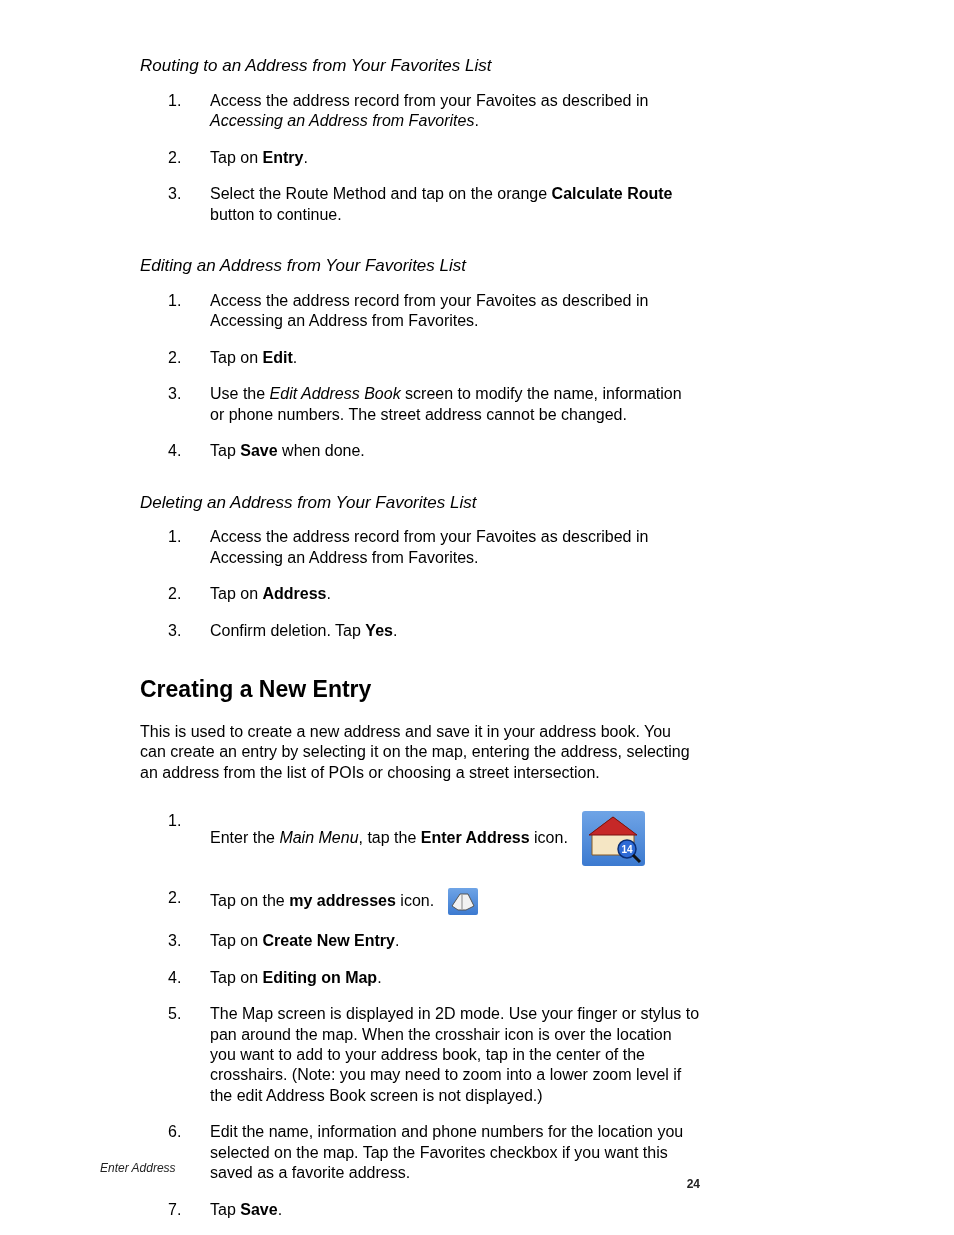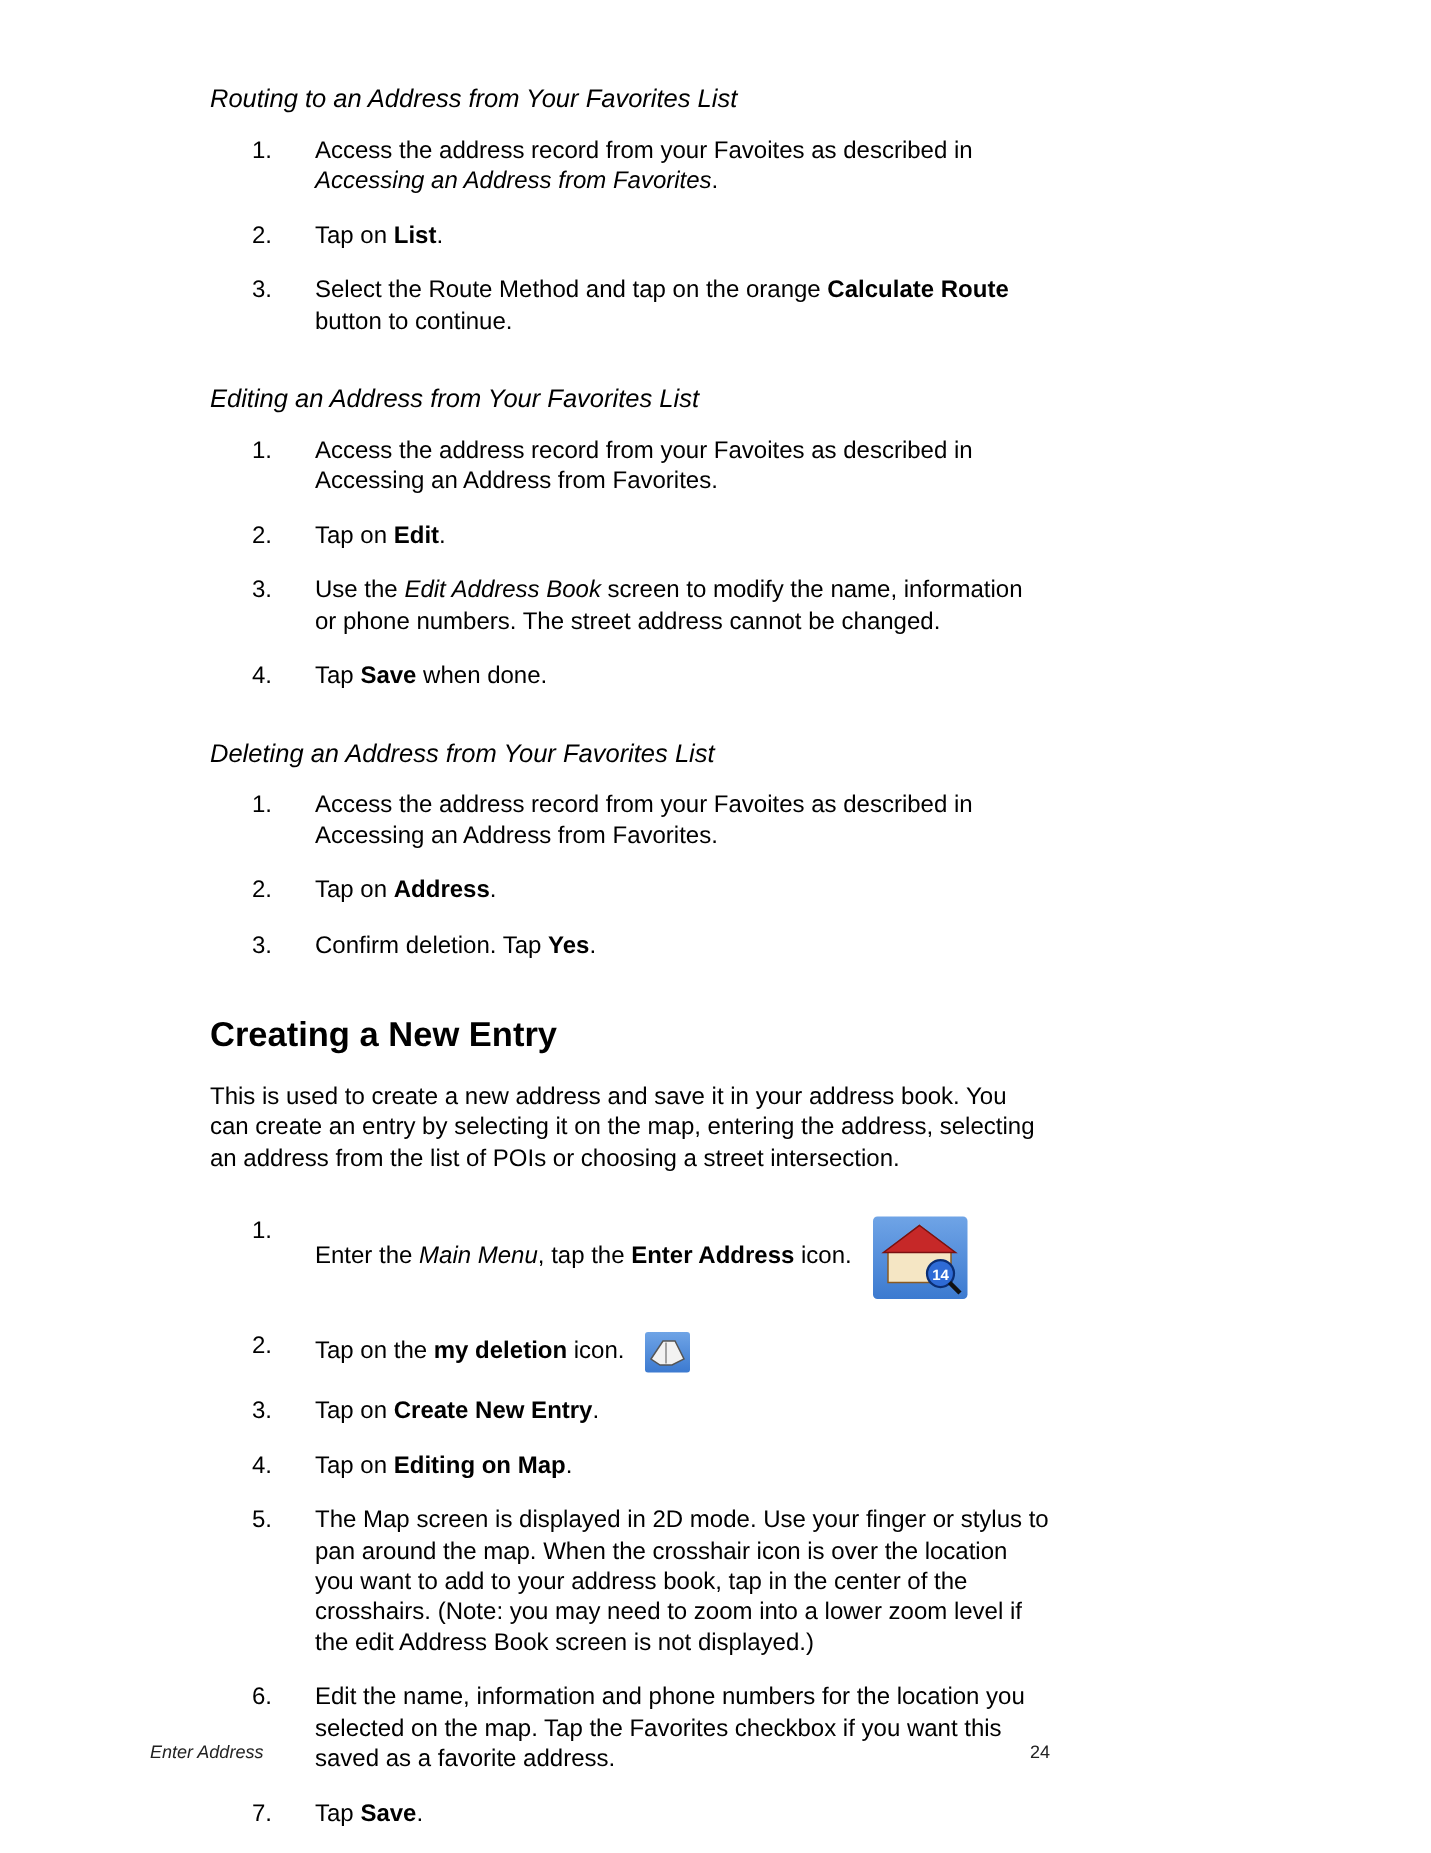--- a/index.html
+++ b/index.html
@@ -81,22 +81,23 @@
     bottom: 60px;
     left: 100px;
     right: 60px;
     font-style: italic;
     font-size: 12px;
     color: #222;
   }
   .footer .pn {
     position: absolute;
     right: 0;
-    top: 0;
+    top: 16px;
     font-style: normal;
+    font-weight: bold;
   }
   .li-with-icon {
     display: flex;
     align-items: center;
     gap: 8px;
   }
 </style>
 </head>
 <body>
 
@@ -104,21 +105,21 @@
   <div class="content">
 
     <h3 class="sub first">Routing to an Address from Your Favorites List</h3>
     <ol>
       <li>
         <span class="num">1.</span>
         <span>Access the address record from your Favoites as described in </span><em>Accessing an Address from Favorites</em><span>.</span>
       </li>
       <li>
         <span class="num">2.</span>
-        <span>Tap on </span><b>List</b><span>.</span>
+        <span>Tap on </span><b>Entry</b><span>.</span>
       </li>
       <li>
         <span class="num">3.</span>
         <span>Select the Route Method and tap on the orange </span><b>Calculate Route</b><span> button to continue.</span>
       </li>
     </ol>
 
     <h3 class="sub">Editing an Address from Your Favorites List</h3>
     <ol>
       <li>
@@ -173,21 +174,21 @@
               <text x="45" y="42" text-anchor="middle" font-size="10" fill="#fff" font-family="Arial" font-weight="bold">14</text>
               <line x1="51" y1="44" x2="58" y2="51" stroke="#111" stroke-width="3"></line>
             </svg>
           </span>
         </span>
       </li>
       <li style="margin-top:22px;">
         <span class="num">2.</span>
         <span class="li-with-icon">
           <span>
-            <span>Tap on the </span><b>my deletion</b><span> icon.</span>
+            <span>Tap on the </span><b>my addresses</b><span> icon.</span>
           </span>
           <span class="icon icon-addr">
             <svg width="30" height="27" viewBox="0 0 30 27">
               <path d="M4 18 L12 6 L20 6 L26 18 L18 22 L10 22 Z" fill="#f2f2f2" stroke="#555" stroke-width="1"></path>
               <line x1="14" y1="7" x2="14" y2="21" stroke="#888" stroke-width="1"></line>
             </svg>
           </span>
         </span>
       </li>
       <li>

